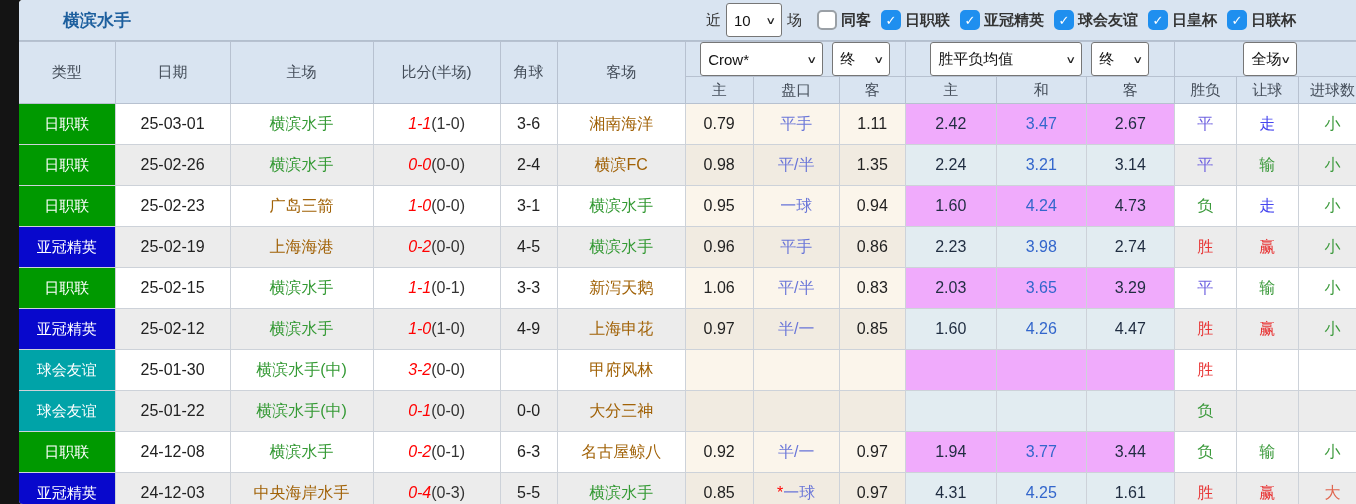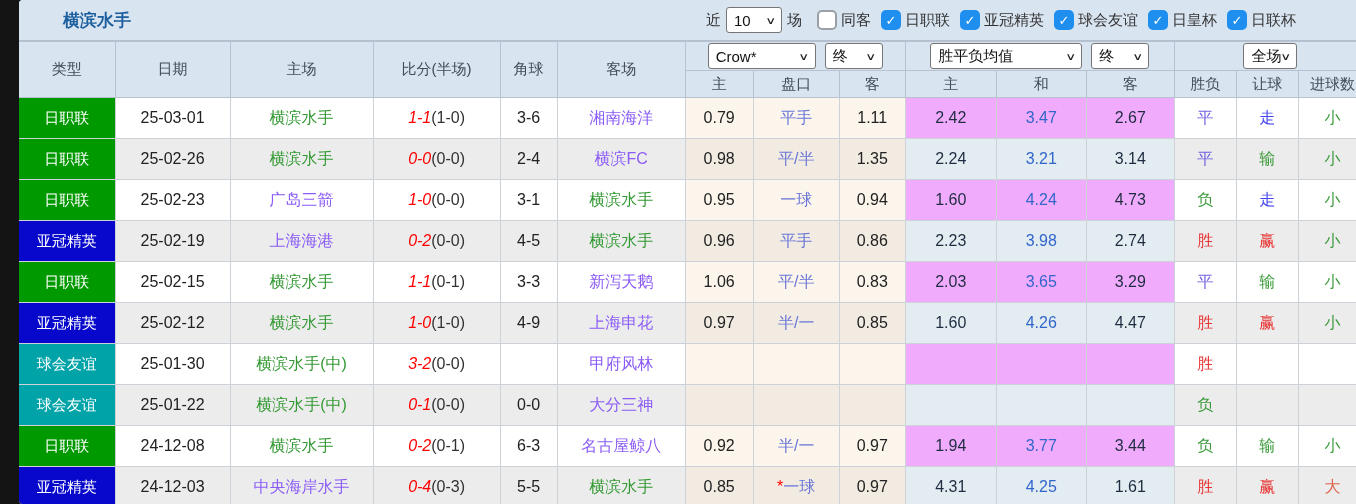--- a/index.html
+++ b/index.html
@@ -6,31 +6,31 @@
   .widget{position:relative;width:1356px;height:504px;background:#ffffff;border-radius:4px;overflow:hidden;margin-left:19px;}
 
   
   .topbar{position:relative;height:40px;background:#d9e4f1;border-bottom:1px solid #b3bfce;}
   .title{position:absolute;left:44px;top:50%;transform:translateY(-50%);
          font-size:17px;font-weight:bold;color:#1d5f9e;}
   .controls{position:absolute;left:682px;top:0;height:40px;display:flex;align-items:center;
             font-size:15px;color:#333;white-space:nowrap;}
   .controls .txt{margin:0 5px;}
   .selectbox{display:inline-flex;align-items:center;justify-content:space-between;gap:0;
-             height:26px;padding:8px 7px;background:#fff;border:1px solid #767676;border-radius:3px;
+             height:26px;padding:16px 7px;background:#fff;border:1px solid #767676;border-radius:3px;
              font-size:15px;color:#111;box-sizing:border-box;cursor:default;}
   .selectbox .chev{font-size:10px;color:#222;transform:scaleX(1.5);}
-  .w56{width:56px;} .w105{width:108px;} .w58{width:58px;} .w150{width:152px;} .w66{width:54px;}
+  .w56{width:56px;} .w105{width:123px;} .w58{width:58px;} .w150{width:152px;} .w66{width:54px;}
   .cb{display:inline-flex;align-items:center;justify-content:center;width:20px;height:20px;
       border-radius:5px;border:2px solid #9aa0a6;background:#fff;box-sizing:border-box;
       margin:0 2px 0 10px;cursor:default;}
   .cb .mark{display:none;font-size:13px;font-weight:bold;color:#fff;line-height:1;}
   .cb[data-on="true"]{background:#1f8fef;border-color:#1f8fef;}
   .cb[data-on="true"] .mark{display:block;}
-  .cb-label{margin-left:2px;}
+  .cb-label{margin-left:2px;font-weight:bold;}
 
   
   .hdr-strip{position:absolute;left:0;top:41px;width:100%;height:55px;background:#d9e4f1;}
   table{position:relative;border-collapse:collapse;table-layout:fixed;width:1348px;}
   thead th{background:#d9e4f1;border:1px solid #b7c1d0;font-weight:normal;color:#434c58;
            font-size:15px;padding:0;}
   thead tr.ctrl-row th{height:28px;}
   thead tr.lbl-row th{height:26px;}
   thead th:first-child{border-left:none;}
   .ctrlwrap{display:flex;align-items:center;justify-content:center;gap:9px;}
@@ -40,21 +40,21 @@
   tbody tr:nth-child(even) td{background:#ececec;}
   tbody td.c-odds{background:#fbf5eb;}
   tbody tr:nth-child(even) td.c-odds{background:#f1ebe1;}
   tbody td.c-avg{background:#f0abfc;}
   tbody tr:nth-child(even) td.c-avg{background:#e2ecf1;}
   tbody td.badge{color:#fff;font-size:15px;}
   tbody td.badge[data-t="j1"]{background:#009900;}
   tbody td.badge[data-t="acl"]{background:#0808cc;}
   tbody td.badge[data-t="fr"]{background:#00a3a8;}
 
-  .team{color:#8b5cf6;} .team[data-hl="true"]{color:#339933;}
+  .team{color:#a16207;} .team[data-hl="true"]{color:#339933;}
   .score{color:#ff0000;font-style:italic;} .half{color:#333;}
   .hc{color:#6a76d8;} .hc .star{color:#ff0000;}
   .avg-d{color:#3366cc;} .avg-ha{color:#1f2c40;}
   [data-c="red"]{color:#e83333;}
   [data-c="green"]{color:#3c9a3c;}
   [data-c="blue"]{color:#4646ee;}
   [data-c="violet"]{color:#6f62e0;}
   [data-c="orange"]{color:#e0664f;}
 </style>
 </head>

